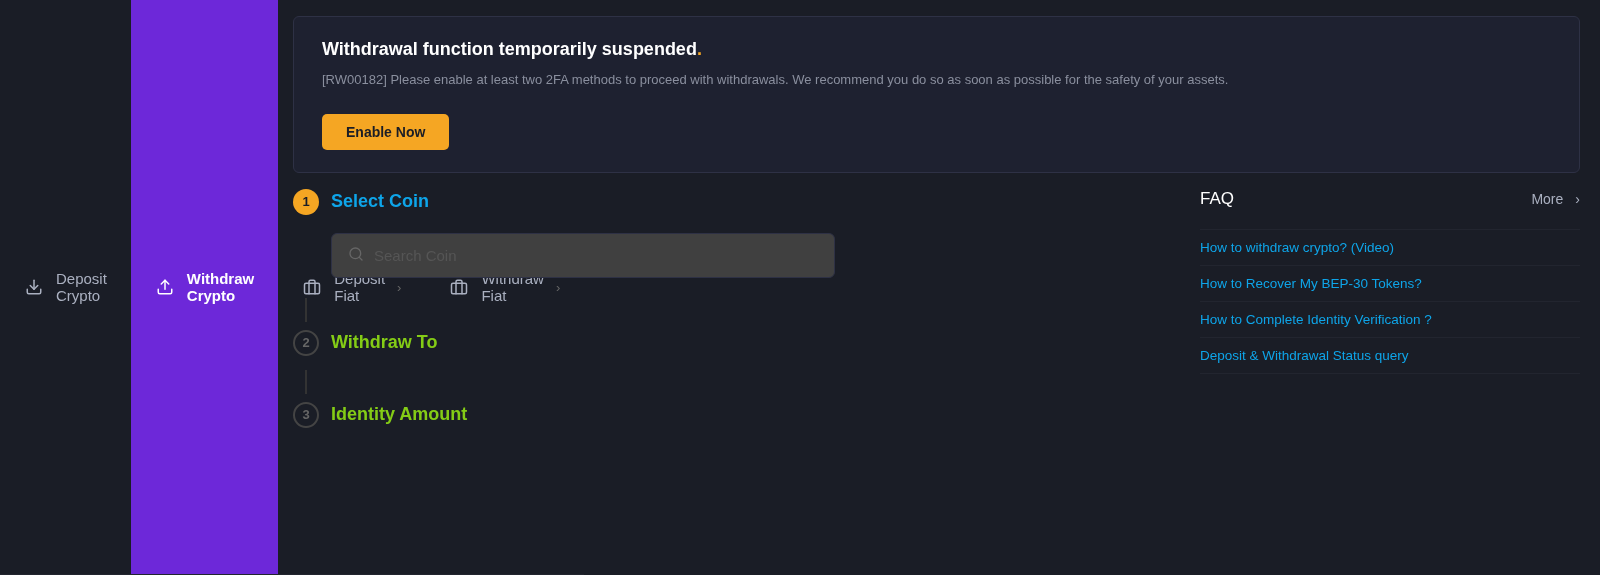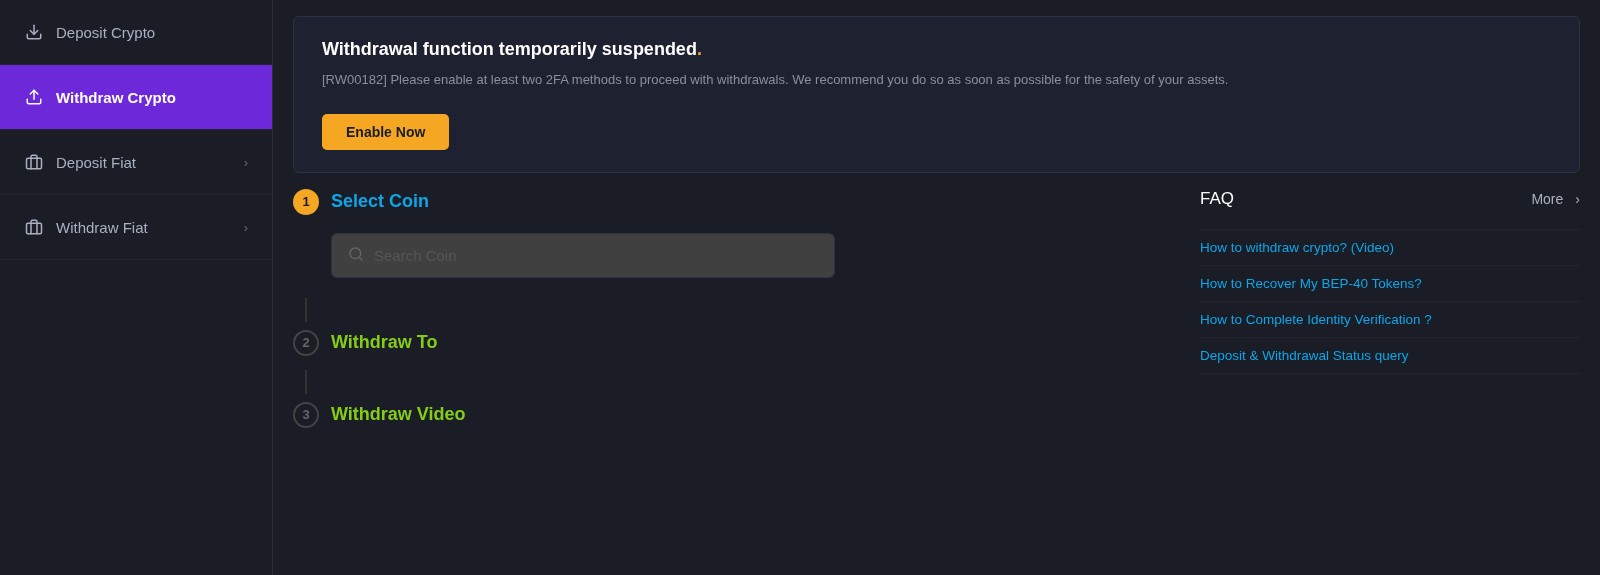--- a/index.html
+++ b/index.html
@@ -14,21 +14,21 @@
     }
 
     
     .sidebar {
       width: 273px;
       min-width: 273px;
       background-color: #1a1d26;
       padding: 0;
       border-right: 1px solid #2a2d38;
       display: flex;
-      flex-direction: column;
+      flex-direction: row;
     }
 
     .sidebar-item {
       display: flex;
       align-items: center;
       padding: 22px 24px;
       cursor: pointer;
       color: #aab0c0;
       font-size: 15px;
       font-weight: 400;
@@ -325,36 +325,36 @@
         <div class="step-row">
           <div class="step-badge inactive">2</div>
           <span class="step-title inactive">Withdraw To</span>
         </div>
       </div>
 
       <div style="margin-top: 14px;">
         <div style="width: 2px; height: 24px; background-color: #333; margin-left: 12px; margin-bottom: 8px;"></div>
         <div class="step-row">
           <div class="step-badge inactive">3</div>
-          <span class="step-title inactive">Withdraw Video</span>
+          <span class="step-title inactive">Identity Amount</span>
         </div>
       </div>
 
     </div>
 
     <div class="faq-area">
       <div class="faq-header">
         <span class="faq-title">FAQ</span>
         <div class="more-link">
           <span>More</span>
           <span>›</span>
         </div>
       </div>
       <div>
         <div class="faq-item">How to withdraw crypto? (Video)</div>
-        <div class="faq-item">How to Recover My BEP-40 Tokens?</div>
+        <div class="faq-item">How to Recover My BEP-30 Tokens?</div>
         <div class="faq-item">How to Complete Identity Verification ?</div>
         <div class="faq-item">Deposit &amp; Withdrawal Status query</div>
       </div>
     </div>
 
   </div>
 </div>
 
 </body></html>

